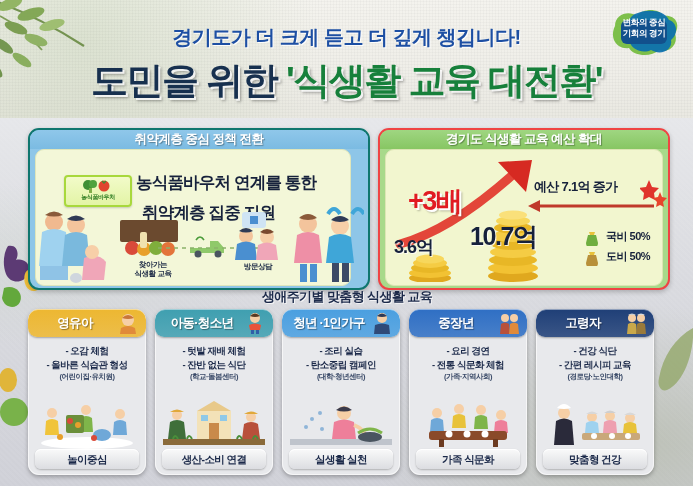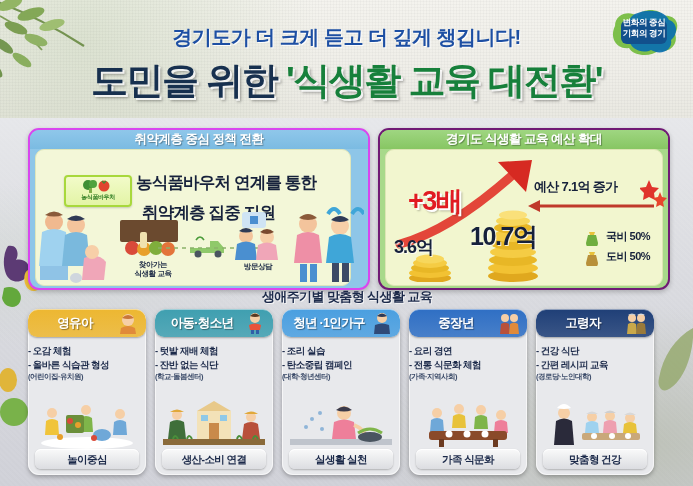--- a/index.html
+++ b/index.html
@@ -55,25 +55,25 @@
 
   
   .panel{position:absolute;border-radius:11px;overflow:hidden;box-shadow:0 2px 5px rgba(0,0,0,.22);}
   .panel-head{
     height:19px;line-height:19px;text-align:center;
     font-size:12.5px;font-weight:bold;color:#ffffff;letter-spacing:-.5px;
     text-shadow:1px 1px 1px rgba(0,0,0,.35);
   }
   .panel-body{position:relative;}
 
-  .p-left{left:28px;top:128px;width:338px;height:158px;background:#8ec6e8;border:2px solid #d946ef;}
+  .p-left{left:28px;top:128px;width:338px;height:158px;background:#8ec6e8;border:2px solid #0f766e;}
   .p-left .panel-head{background:linear-gradient(180deg,#8fc7ea,#7bbbe2);}
   .p-left .panel-body{height:135px;margin:0 17px 5px 5px;background:#f3f7d8;border-radius:9px;border:1px solid #dfe6bb;}
 
-  .p-right{left:378px;top:128px;width:288px;height:158px;background:#a8d98a;border:2px solid #701a75;}
+  .p-right{left:378px;top:128px;width:288px;height:158px;background:#a8d98a;border:2px solid #ef4444;}
   .p-right .panel-head{background:linear-gradient(180deg,#9fd681,#87c663);}
   .p-right .panel-body{height:135px;margin:0 5px 5px 5px;background:#f2f6cf;border-radius:9px;border:1px solid #dde5b4;padding-left:24px;}
 
   
   .voucher{
     position:absolute;left:28px;top:25px;width:64px;height:28px;border-radius:4px;
     background:linear-gradient(180deg,#f2fbc9,#e3f4a6);border:2px solid #a8d83c;
     box-shadow:0 1px 2px rgba(0,0,0,.18);
   }
   .voucher .vt{
@@ -111,21 +111,21 @@
   .card-head{
     height:28px;border-radius:10px 10px 9px 9px;position:relative;
     box-shadow:inset 0 1px 0 rgba(255,255,255,.45);
   }
   .card-head .ct{
     position:absolute;left:0;right:24px;top:0;height:28px;line-height:28px;text-align:center;
     font-size:12.5px;font-weight:bold;color:#ffffff;letter-spacing:-.7px;
     text-shadow:1px 1px 1px rgba(0,0,0,.4);
   }
   .card-head .ic{position:absolute;right:7px;top:3px;width:22px;height:22px;}
-  .card-lines{margin:7px 0 0 0;text-align:left;}
+  .card-lines{margin:7px 0 0 0;text-align:center;}
   .ln{font-size:9.5px;font-weight:bold;color:#1c2a4a;letter-spacing:-.5px;line-height:1.45;}
   .sub{font-size:7.5px;font-weight:bold;color:#3a4a68;letter-spacing:-.5px;}
   .illus{position:absolute;left:6px;top:92px;width:106px;height:48px;}
   .card-foot{
     position:absolute;left:7px;right:7px;bottom:6px;height:20px;line-height:20px;
     text-align:center;border-radius:6px;
     background:linear-gradient(180deg,#fafafa,#dcdde1);
     box-shadow:0 1px 2px rgba(0,0,0,.25), inset 0 1px 0 #ffffff;
     font-size:10.5px;font-weight:bold;color:#1c2a4a;letter-spacing:-.6px;
   }

